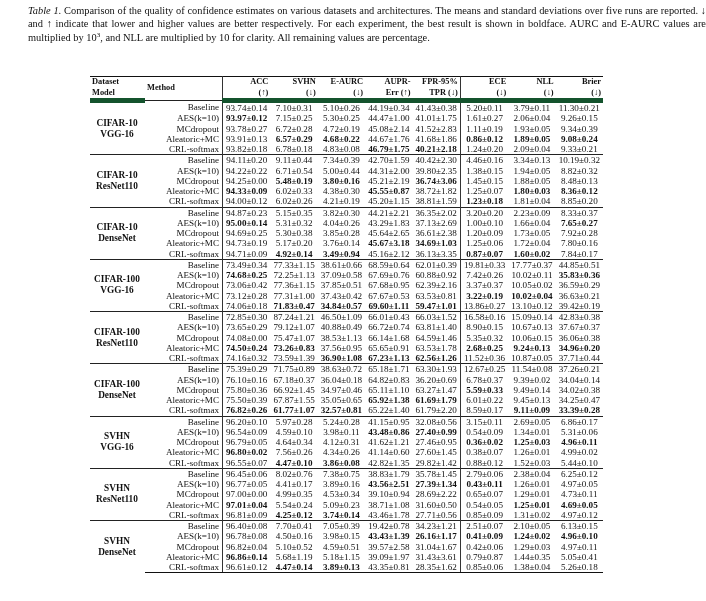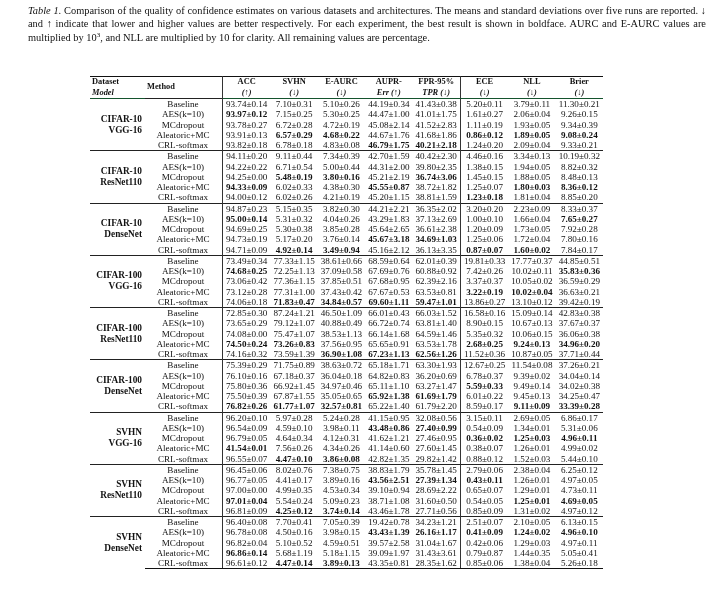--- a/index.html
+++ b/index.html
@@ -1,27 +1,27 @@
 <!DOCTYPE html>
 <html><head>
 <meta charset="utf-8">
 <style>
   html, body { margin:0; padding:0; background:#ffffff; }
   body { width:706px; height:601px; overflow:hidden; position:relative; font-family:"Liberation Serif", "DejaVu Serif", serif; color:#111; }
   .caption { position:absolute; left:10px; top:4px; width:678px; font-size:10.4px; line-height:13.3px; text-align:justify;margin-left:18px; }
   .caption i { font-style:italic; }
   .caption sup { font-size:7px; line-height:0; }
   table { position:absolute; left:65px; top:76px; border-collapse:collapse; font-size:9.1px;margin-left:25px; }
-  th { font-weight:bold; font-size:8.4px; line-height:10.5px; padding:0 2px; text-align:center; vertical-align:middle; }
+  th { font-weight:bold; font-size:8.4px; line-height:10.5px; padding:0 2px; text-align:right; vertical-align:middle; }
   th.left { text-align:left; padding-left:2px; }
   thead tr:first-child th { border-top:1px solid #111; }
-  thead tr:last-child th { border-bottom:1px solid #14532d;font-style:italic; }
+  thead tr:last-child th { border-bottom:5px solid #14532d; }
   td { line-height:10.25px; height:10.25px; padding:0 3px; text-align:center; white-space:nowrap; }
-  td.method { text-align:center; padding-left:2px; width:72px; }
-  td.group { font-weight:bold; text-align:right; padding-left:2px; width:50px; font-size:9.3px; line-height:11px; }
+  td.method { text-align:right; padding-left:2px; width:72px; }
+  td.group { font-weight:bold; text-align:center; padding-left:2px; width:50px; font-size:9.3px; line-height:11px; }
   .vline-r { border-right:1px solid #333; }
   tr.first td { border-top:1px solid #222; }
   tbody tr:last-child td { border-bottom:1px solid #111; }
   b, .bold { font-weight:bold; }
 </style>
 </head>
 <body>
 
 <div class="caption"><i>Table 1.</i><span> Comparison of the quality of confidence estimates on various datasets and architectures. The means and standard deviations over five runs are reported. ↓ and ↑ indicate that lower and higher values are better respectively. For each experiment, the best result is shown in boldface. AURC and E-AURC values are multiplied by 10</span><sup>3</sup><span>, and NLL are multiplied by 10 for clarity. All remaining values are percentage.</span></div>
 
@@ -438,21 +438,21 @@
         <td>4.64±0.34</td>
         <td>4.12±0.31</td>
         <td>41.62±1.21</td>
         <td class="vline-r">27.46±0.95</td>
         <td class="bold">0.36±0.02</td>
         <td class="bold">1.25±0.03</td>
         <td class="bold">4.96±0.11</td>
       </tr>
       <tr>
         <td class="method vline-r">Aleatoric+MC</td>
-        <td class="bold">41.54±0.01</td>
+        <td class="bold">96.80±0.02</td>
         <td>7.56±0.26</td>
         <td>4.34±0.26</td>
         <td>41.14±0.60</td>
         <td class="vline-r">27.60±1.45</td>
         <td>0.38±0.07</td>
         <td>1.26±0.01</td>
         <td>4.99±0.02</td>
       </tr>
       <tr>
         <td class="method vline-r">CRL-softmax</td>

